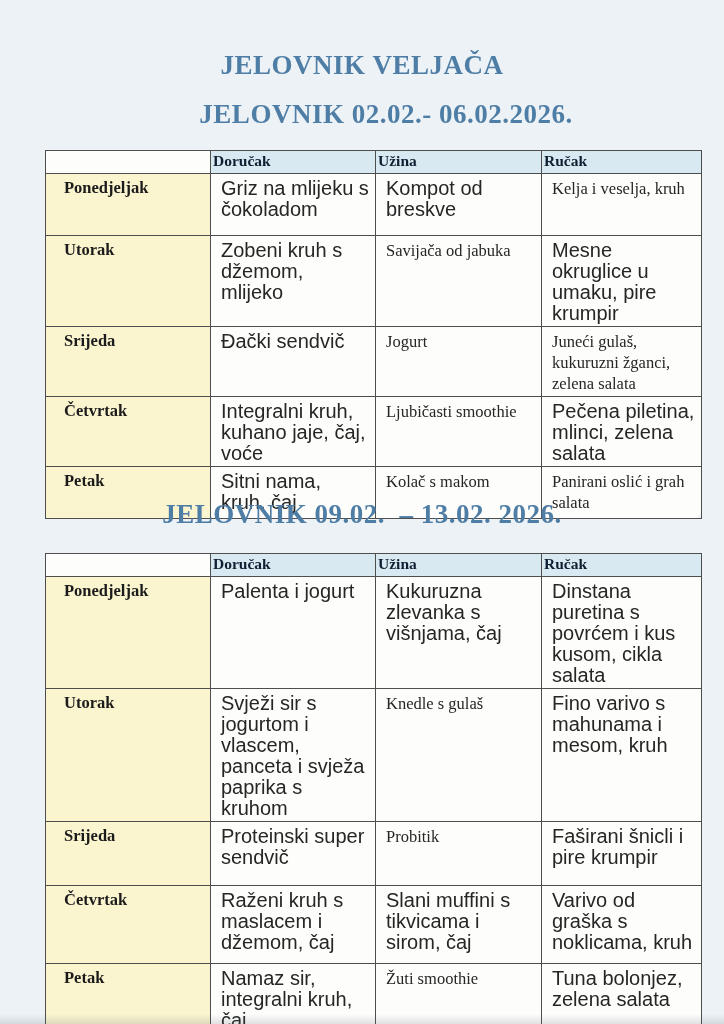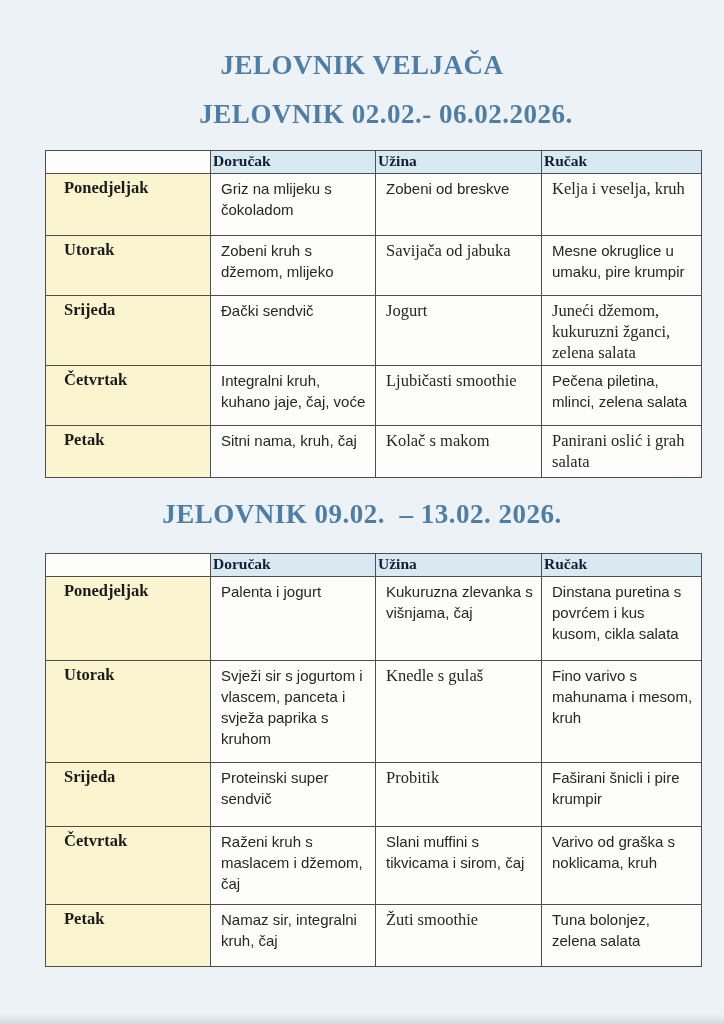--- a/index.html
+++ b/index.html
@@ -58,21 +58,21 @@
   }
   th.day {
     background:#faf4cf;
     font-family:"Liberation Serif", serif;
     font-weight:bold;
     font-size:16.5px;
     color:#1b1b1b;
     padding:4px 6px 2px 18px;
   }
   td.meal { padding:4px 6px 2px 10px; color:#262626; }
-  .f-sans  { font-family:"Liberation Sans", sans-serif; font-size:15px; line-height:21px;margin-top:36px; }
+  .f-sans  { font-family:"Liberation Sans", sans-serif; font-size:20px; line-height:21px;margin-top:36px; }
   .f-serif { font-family:"Liberation Serif", serif;     font-size:16.5px; line-height:21px; }
 
   
   table.t0 tbody tr:nth-child(1){height:62px}
   table.t0 tbody tr:nth-child(2){height:60px}
   table.t0 tbody tr:nth-child(3){height:62px}
   table.t0 tbody tr:nth-child(4){height:60px}
   table.t0 tbody tr:nth-child(5){height:52px}
   table.t1 tbody tr:nth-child(1){height:84px}
   table.t1 tbody tr:nth-child(2){height:102px}
@@ -107,34 +107,34 @@
           <th class="corner"></th>
           <th class="col-head">Doručak</th>
           <th class="col-head">Užina</th>
           <th class="col-head">Ručak</th>
         </tr>
       </thead>
       <tbody>
         <tr>
           <th class="day">Ponedjeljak</th>
           <td class="meal f-sans">Griz na mlijeku s čokoladom</td>
-          <td class="meal f-sans">Zobeni od breskve</td>
+          <td class="meal f-sans">Kompot od breskve</td>
           <td class="meal f-serif">Kelja i veselja, kruh</td>
         </tr>
         <tr>
           <th class="day">Utorak</th>
           <td class="meal f-sans">Zobeni kruh s džemom, mlijeko</td>
           <td class="meal f-serif">Savijača od jabuka</td>
           <td class="meal f-sans">Mesne okruglice u umaku, pire krumpir</td>
         </tr>
         <tr>
           <th class="day">Srijeda</th>
           <td class="meal f-sans">Đački sendvič</td>
           <td class="meal f-serif">Jogurt</td>
-          <td class="meal f-serif">Juneći džemom, kukuruzni žganci, zelena salata</td>
+          <td class="meal f-serif">Juneći gulaš, kukuruzni žganci, zelena salata</td>
         </tr>
         <tr>
           <th class="day">Četvrtak</th>
           <td class="meal f-sans">Integralni kruh, kuhano jaje, čaj, voće</td>
           <td class="meal f-serif">Ljubičasti smoothie</td>
           <td class="meal f-sans">Pečena piletina, mlinci, zelena salata</td>
         </tr>
         <tr>
           <th class="day">Petak</th>
           <td class="meal f-sans">Sitni nama, kruh, čaj</td>

